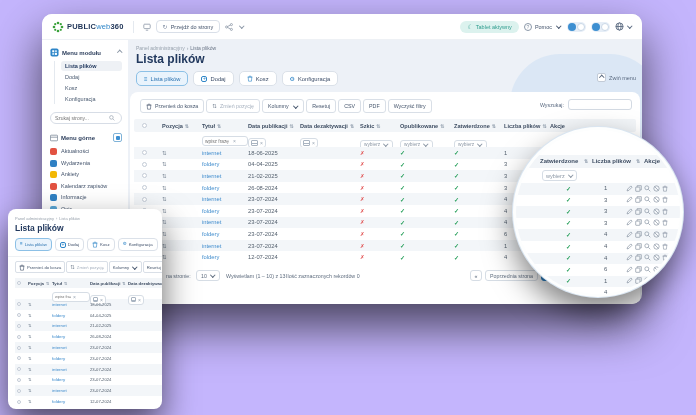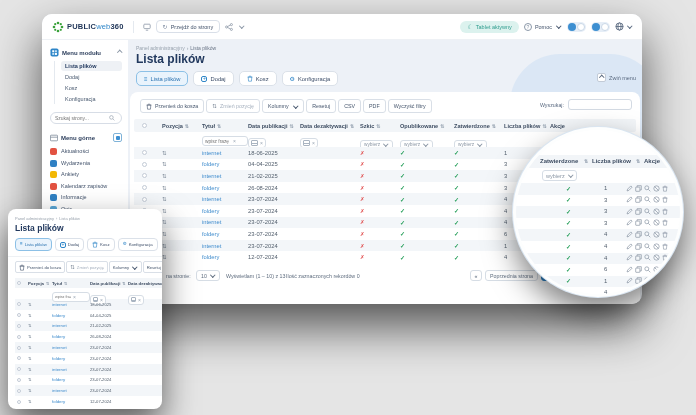--- a/index.html
+++ b/index.html
@@ -1,17 +1,17 @@
 <!DOCTYPE html>
 <html><head>
 <meta charset="utf-8">
 <style>
 *{margin:0;padding:0;box-sizing:border-box;font-family:"Liberation Sans",sans-serif}
 html,body{background:#0b0c0e}
-.canvas{position:relative;width:696px;height:415px;background:#e5e5e5;overflow:hidden}
+.canvas{position:relative;width:696px;height:415px;background:#c4b5fd;overflow:hidden}
 
 
 .chev{display:inline-block;width:3.5px;height:3.5px;border-right:1px solid currentColor;border-bottom:1px solid currentColor;transform:rotate(45deg);margin:0 1px 1px 2px;vertical-align:middle}
 .chev.up{transform:rotate(-135deg);margin-top:2px}
 .i-sort::before{content:"⇅"}
 .i-check::before{content:"✓"}
 .i-cross::before{content:"✗"}
 .i-x::before{content:"×"}
 .i-first::before{content:"«"}
 .i-q::before{content:"?"}

